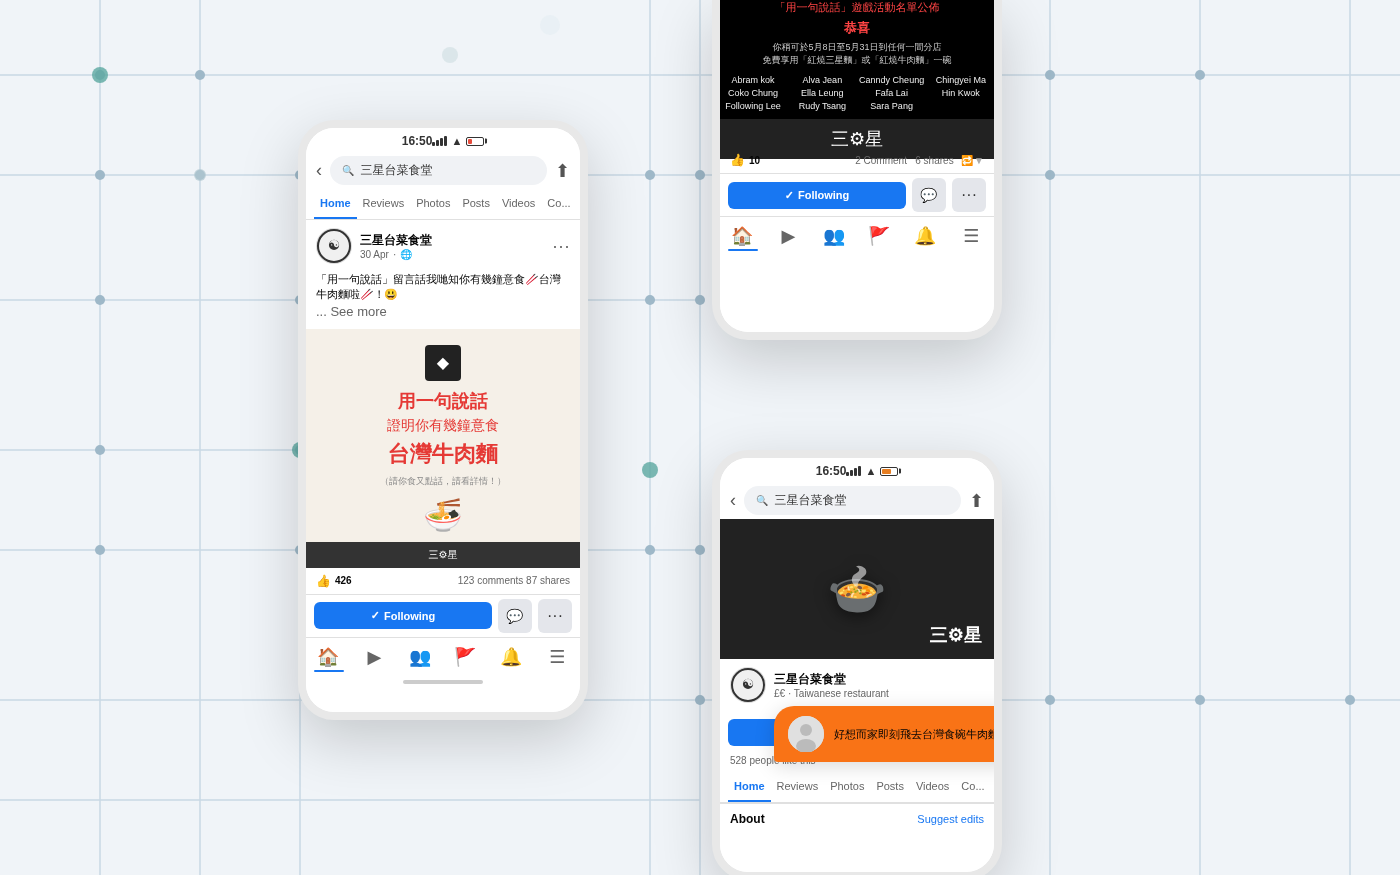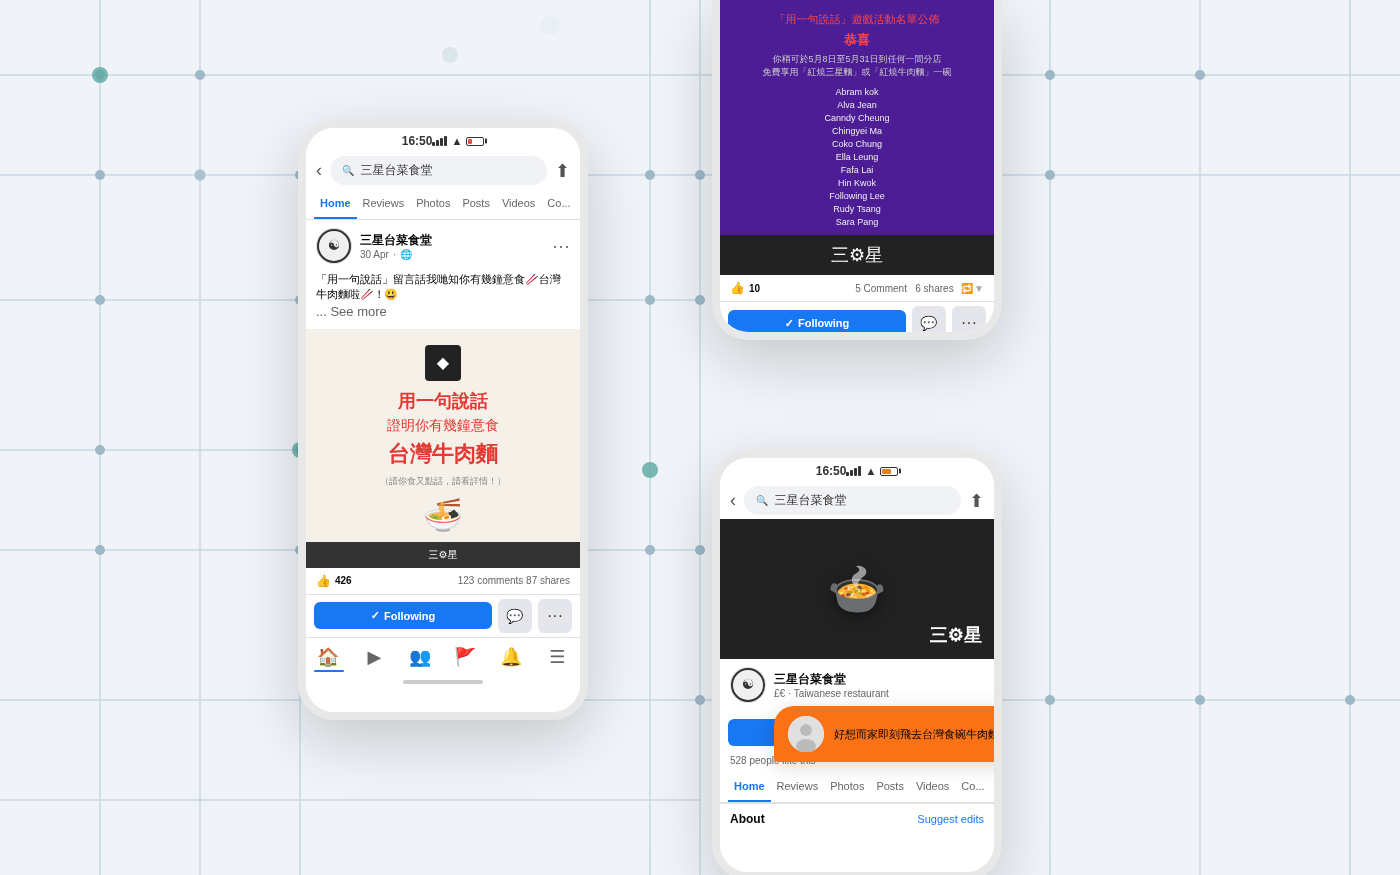--- a/index.html
+++ b/index.html
@@ -335,44 +335,44 @@
       font-size: 10px;
       margin: 0 -16px -16px;
       display: flex;
       align-items: center;
       justify-content: center;
       gap: 6px;
     }
 
     
     .winners-card {
-      background: #4c1d95;
+      background: #000000;
       color: #fff;
-      padding: 12px;
+      padding: 0;
       text-align: center;
     }
     .winners-title {
       font-size: 11px;
       color: #ff4444;
       margin-bottom: 4px;
     }
     .winners-congrats {
       font-size: 13px;
       font-weight: 700;
       color: #ff4444;
       margin-bottom: 4px;
     }
     .winners-desc {
       font-size: 9px;
       color: #ccc;
       margin-bottom: 8px;
     }
     .winners-grid {
       display: grid;
-      grid-template-columns: 1fr;
+      grid-template-columns: 1fr 1fr 1fr 1fr;
       gap: 3px;
       margin-bottom: 8px;
     }
     .winner-name { font-size: 9px; color: #eee; }
     .winners-bottom {
       background: #222;
       padding: 8px;
       margin: 0 -12px -12px;
       display: flex;
       align-items: center;
@@ -640,21 +640,21 @@
         <div class="winners-bottom">
           <span class="three-star-logo">三⚙星</span>
         </div>
       </div>
     </div>
 
     <div class="reactions-bar">
       <span class="like-emoji">👍</span>
       <span class="reaction-count">10</span>
       <span class="reaction-right">
-        <span>5 Comment</span>
+        <span>2 Comment</span>
         &nbsp;
         <span>6 shares</span>
       </span>
       <span style="margin-left:4px; font-size:10px; color:#aaa;">🔁▼</span>
     </div>
 
     <div class="action-bar">
       <button class="btn-following">
         <span>✓</span>
         <span>Following</span>

